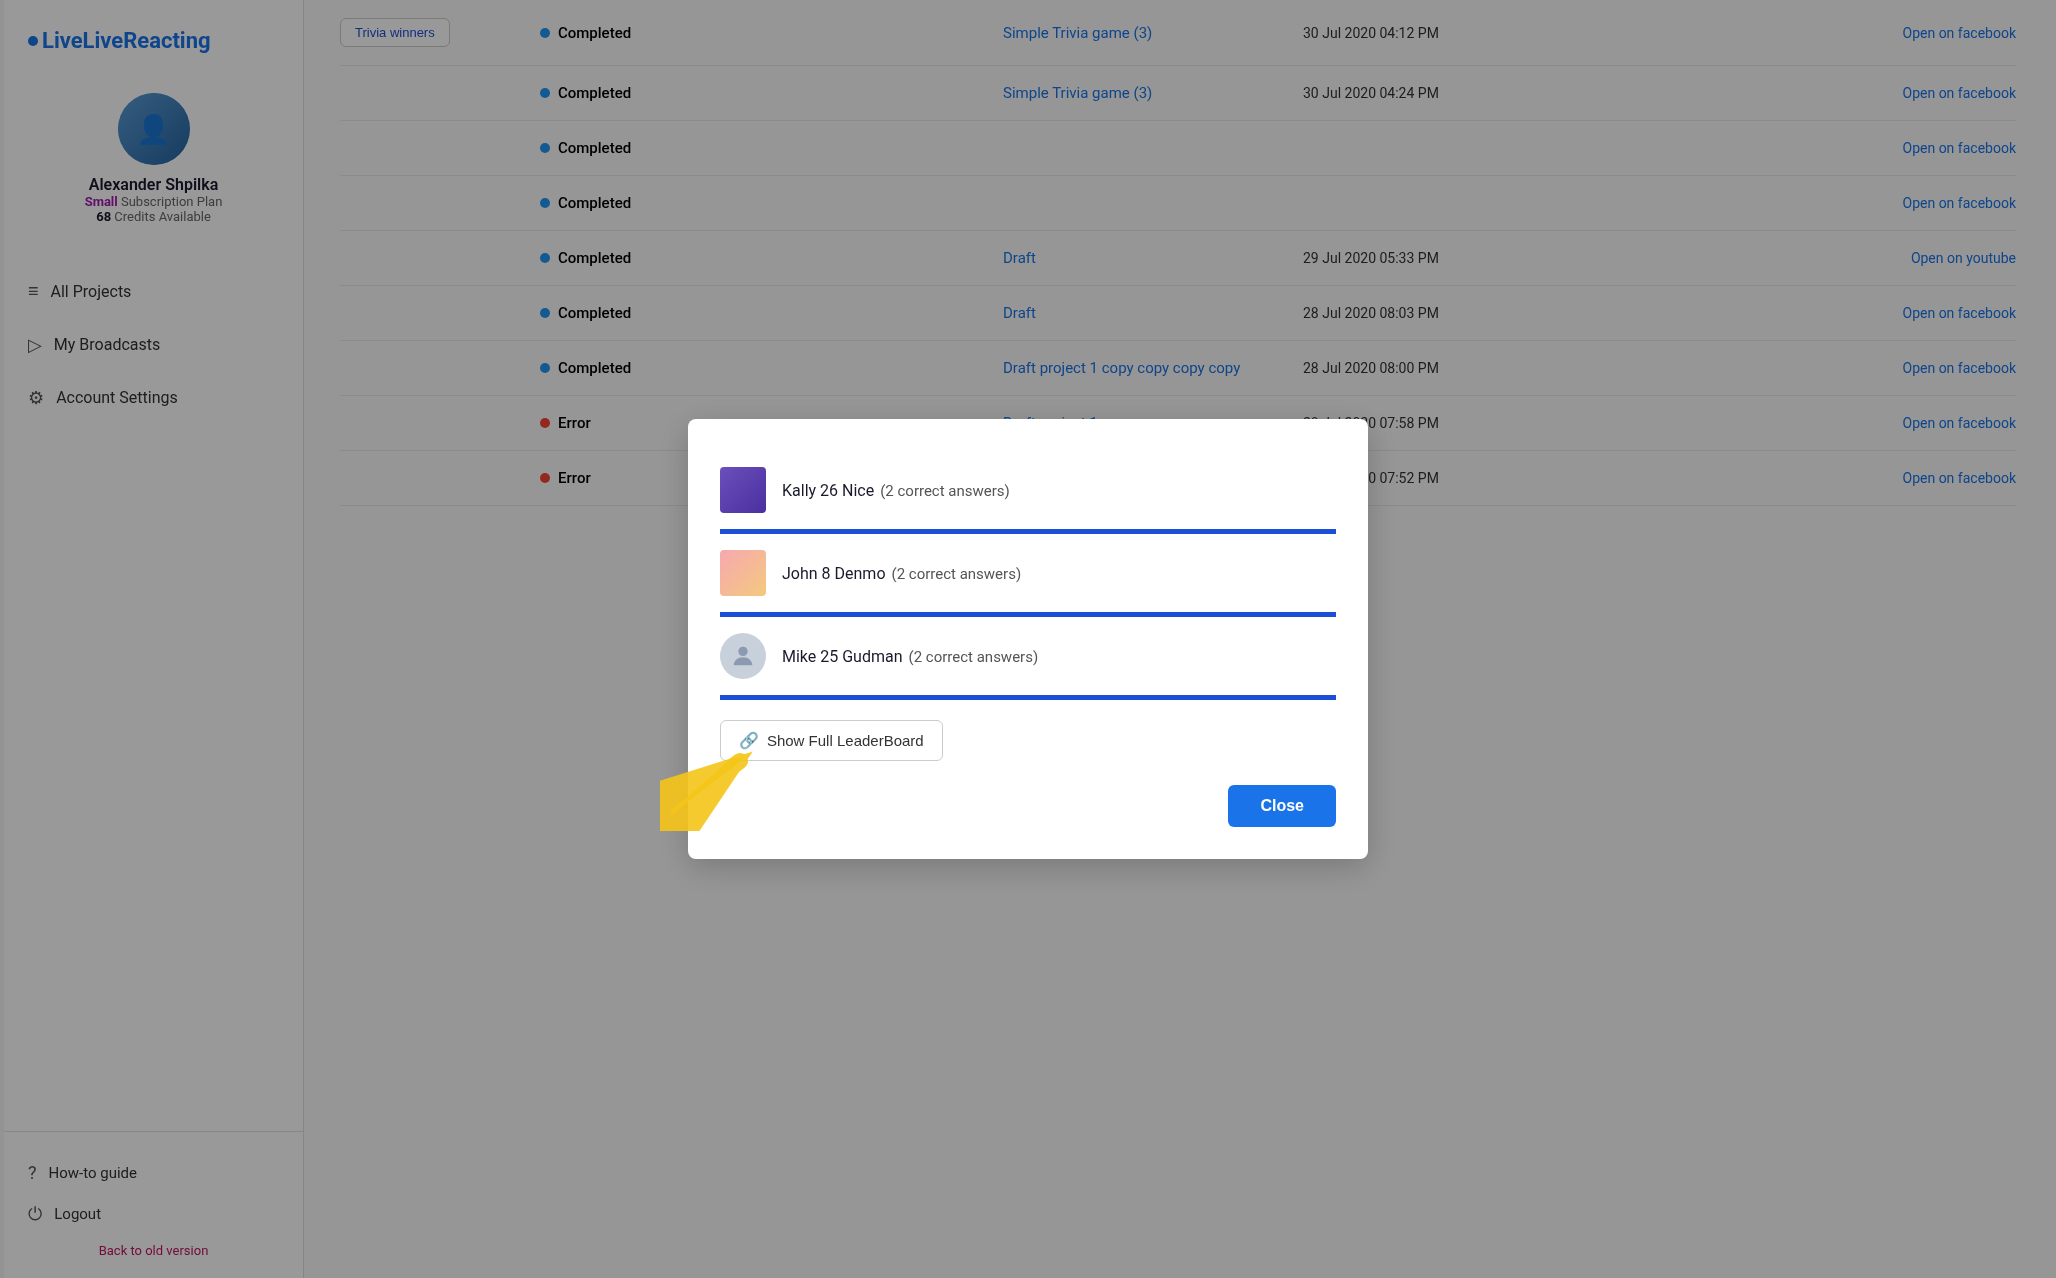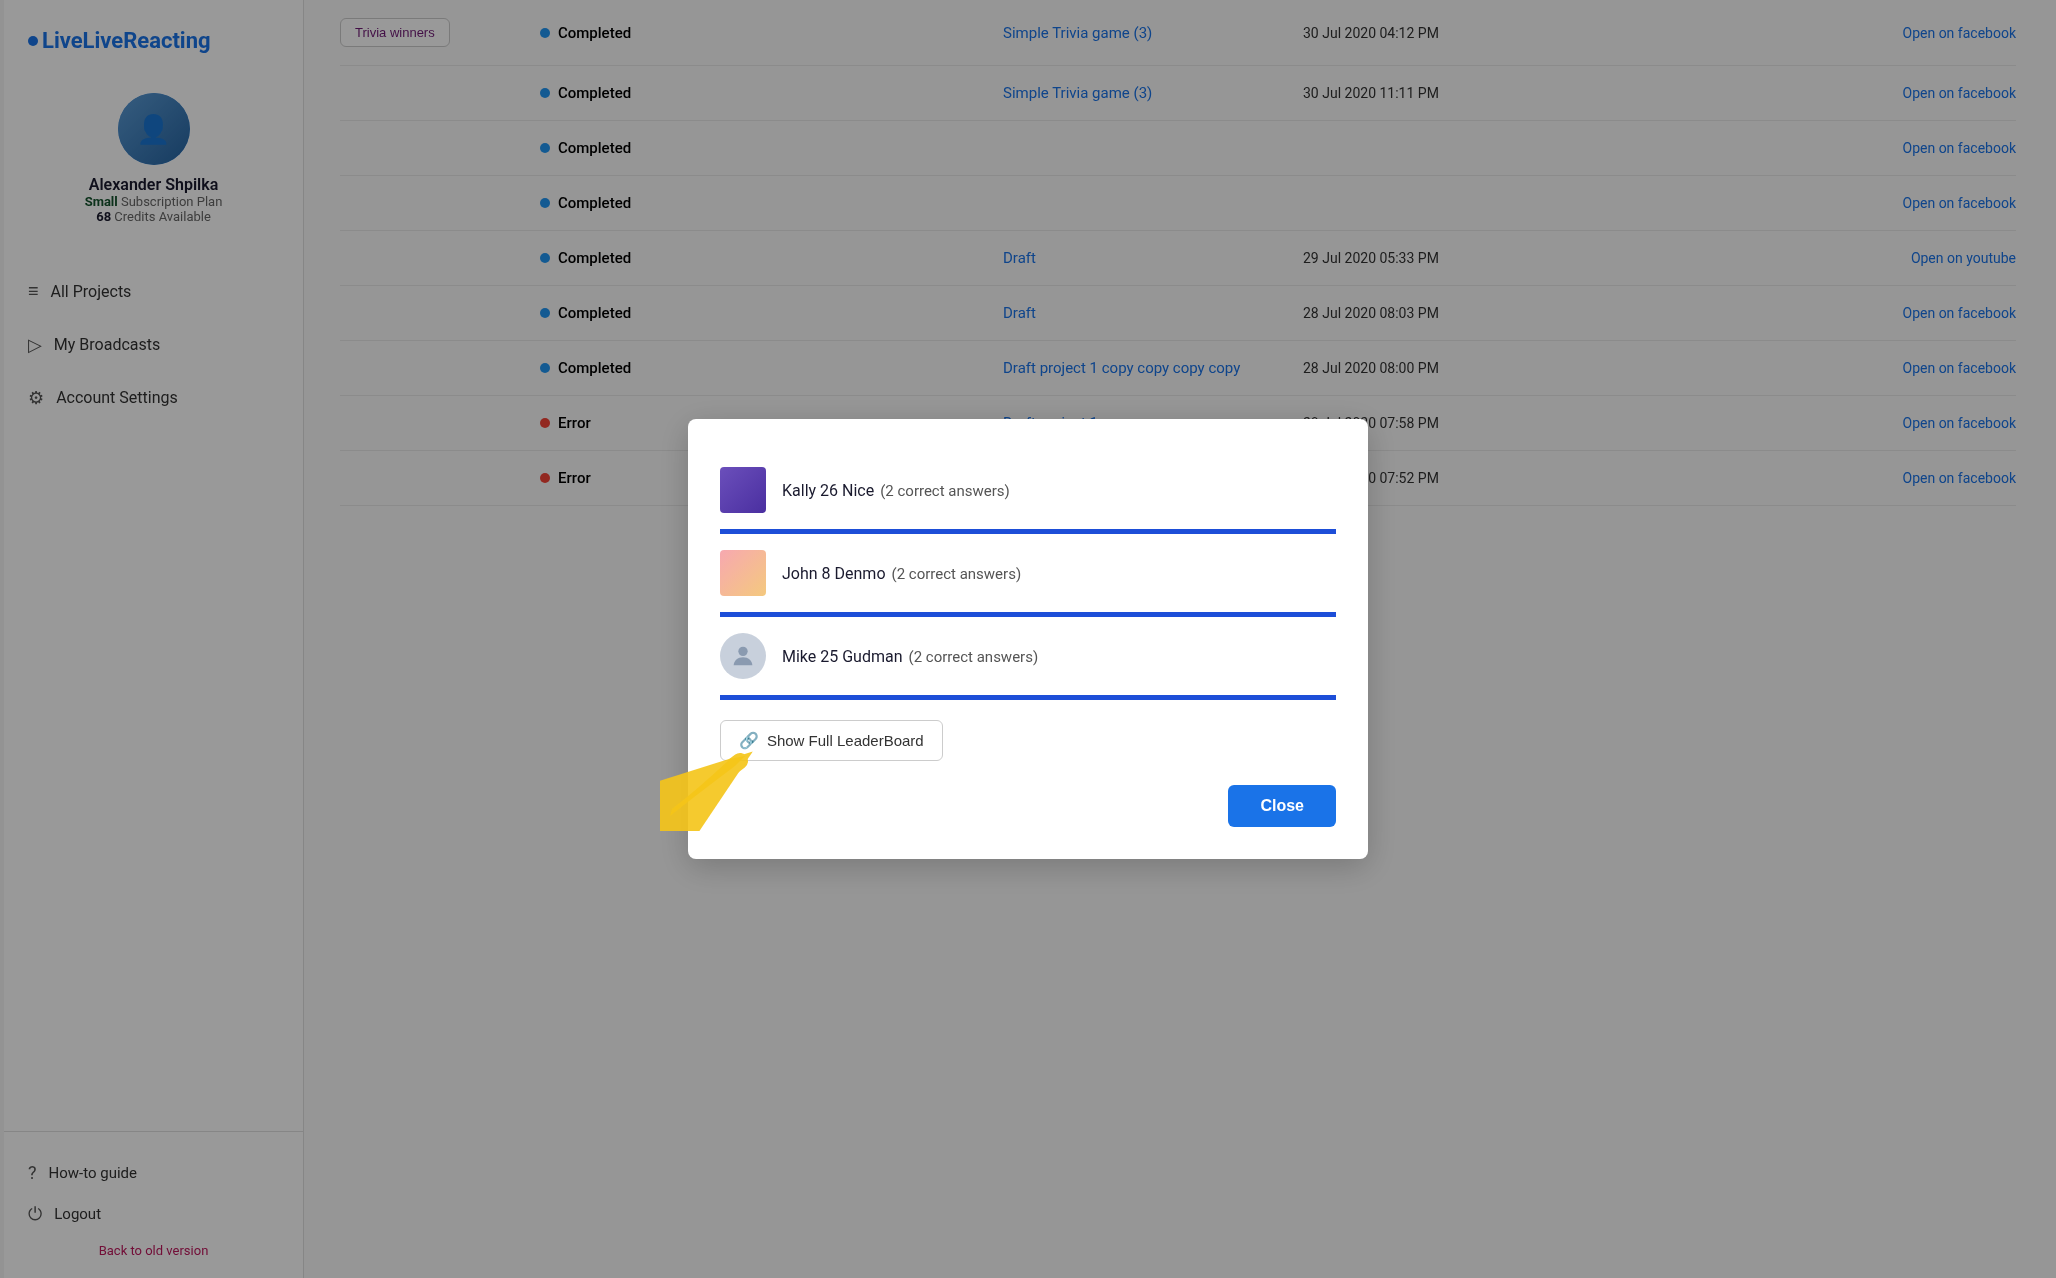--- a/index.html
+++ b/index.html
@@ -67,21 +67,21 @@
     .profile-name {
       font-size: 16px;
       font-weight: 600;
       color: #1a1a2e;
       margin-bottom: 0;
     }
     .profile-plan {
       font-size: 13px;
       color: #666;
     }
-    .profile-plan strong { color: #14532d; font-weight: 700; }
+    .profile-plan strong { color: #a21caf; font-weight: 700; }
     .profile-credits {
       font-size: 13px;
       color: #666;
     }
     .profile-credits strong { font-weight: 700; color: #1a1a2e; }
 
     .sidebar-nav {
       margin-top: 20px;
       flex: 1;
     }
@@ -164,21 +164,21 @@
       text-align: right;
       font-size: 14px;
     }
     .trivia-winners-btn {
       background: white;
       border: 1px solid #ccc;
       border-radius: 6px;
       padding: 6px 14px;
       font-size: 13px;
       cursor: pointer;
-      color: #701a75;
+      color: #1d4ed8;
     }
 
     
     .overlay {
       position: fixed;
       top: 0; left: 0;
       width: 100%; height: 100%;
       background: rgba(0,0,0,0.4);
       z-index: 100;
       display: flex;
@@ -364,21 +364,21 @@
       <div class="open-link">Open on facebook</div>
     </div>
 
     <div class="table-row">
       <div></div>
       <div class="status-badge">
         <span class="status-dot dot-completed"></span>
         <span>Completed</span>
       </div>
       <div class="project-link">Simple Trivia game (3)</div>
-      <div class="date-col">30 Jul 2020 11:11 PM</div>
+      <div class="date-col">30 Jul 2020 04:24 PM</div>
       <div class="open-link">Open on facebook</div>
     </div>
 
     <div class="table-row">
       <div></div>
       <div class="status-badge">
         <span class="status-dot dot-completed"></span>
         <span>Completed</span>
       </div>
       <div></div>

